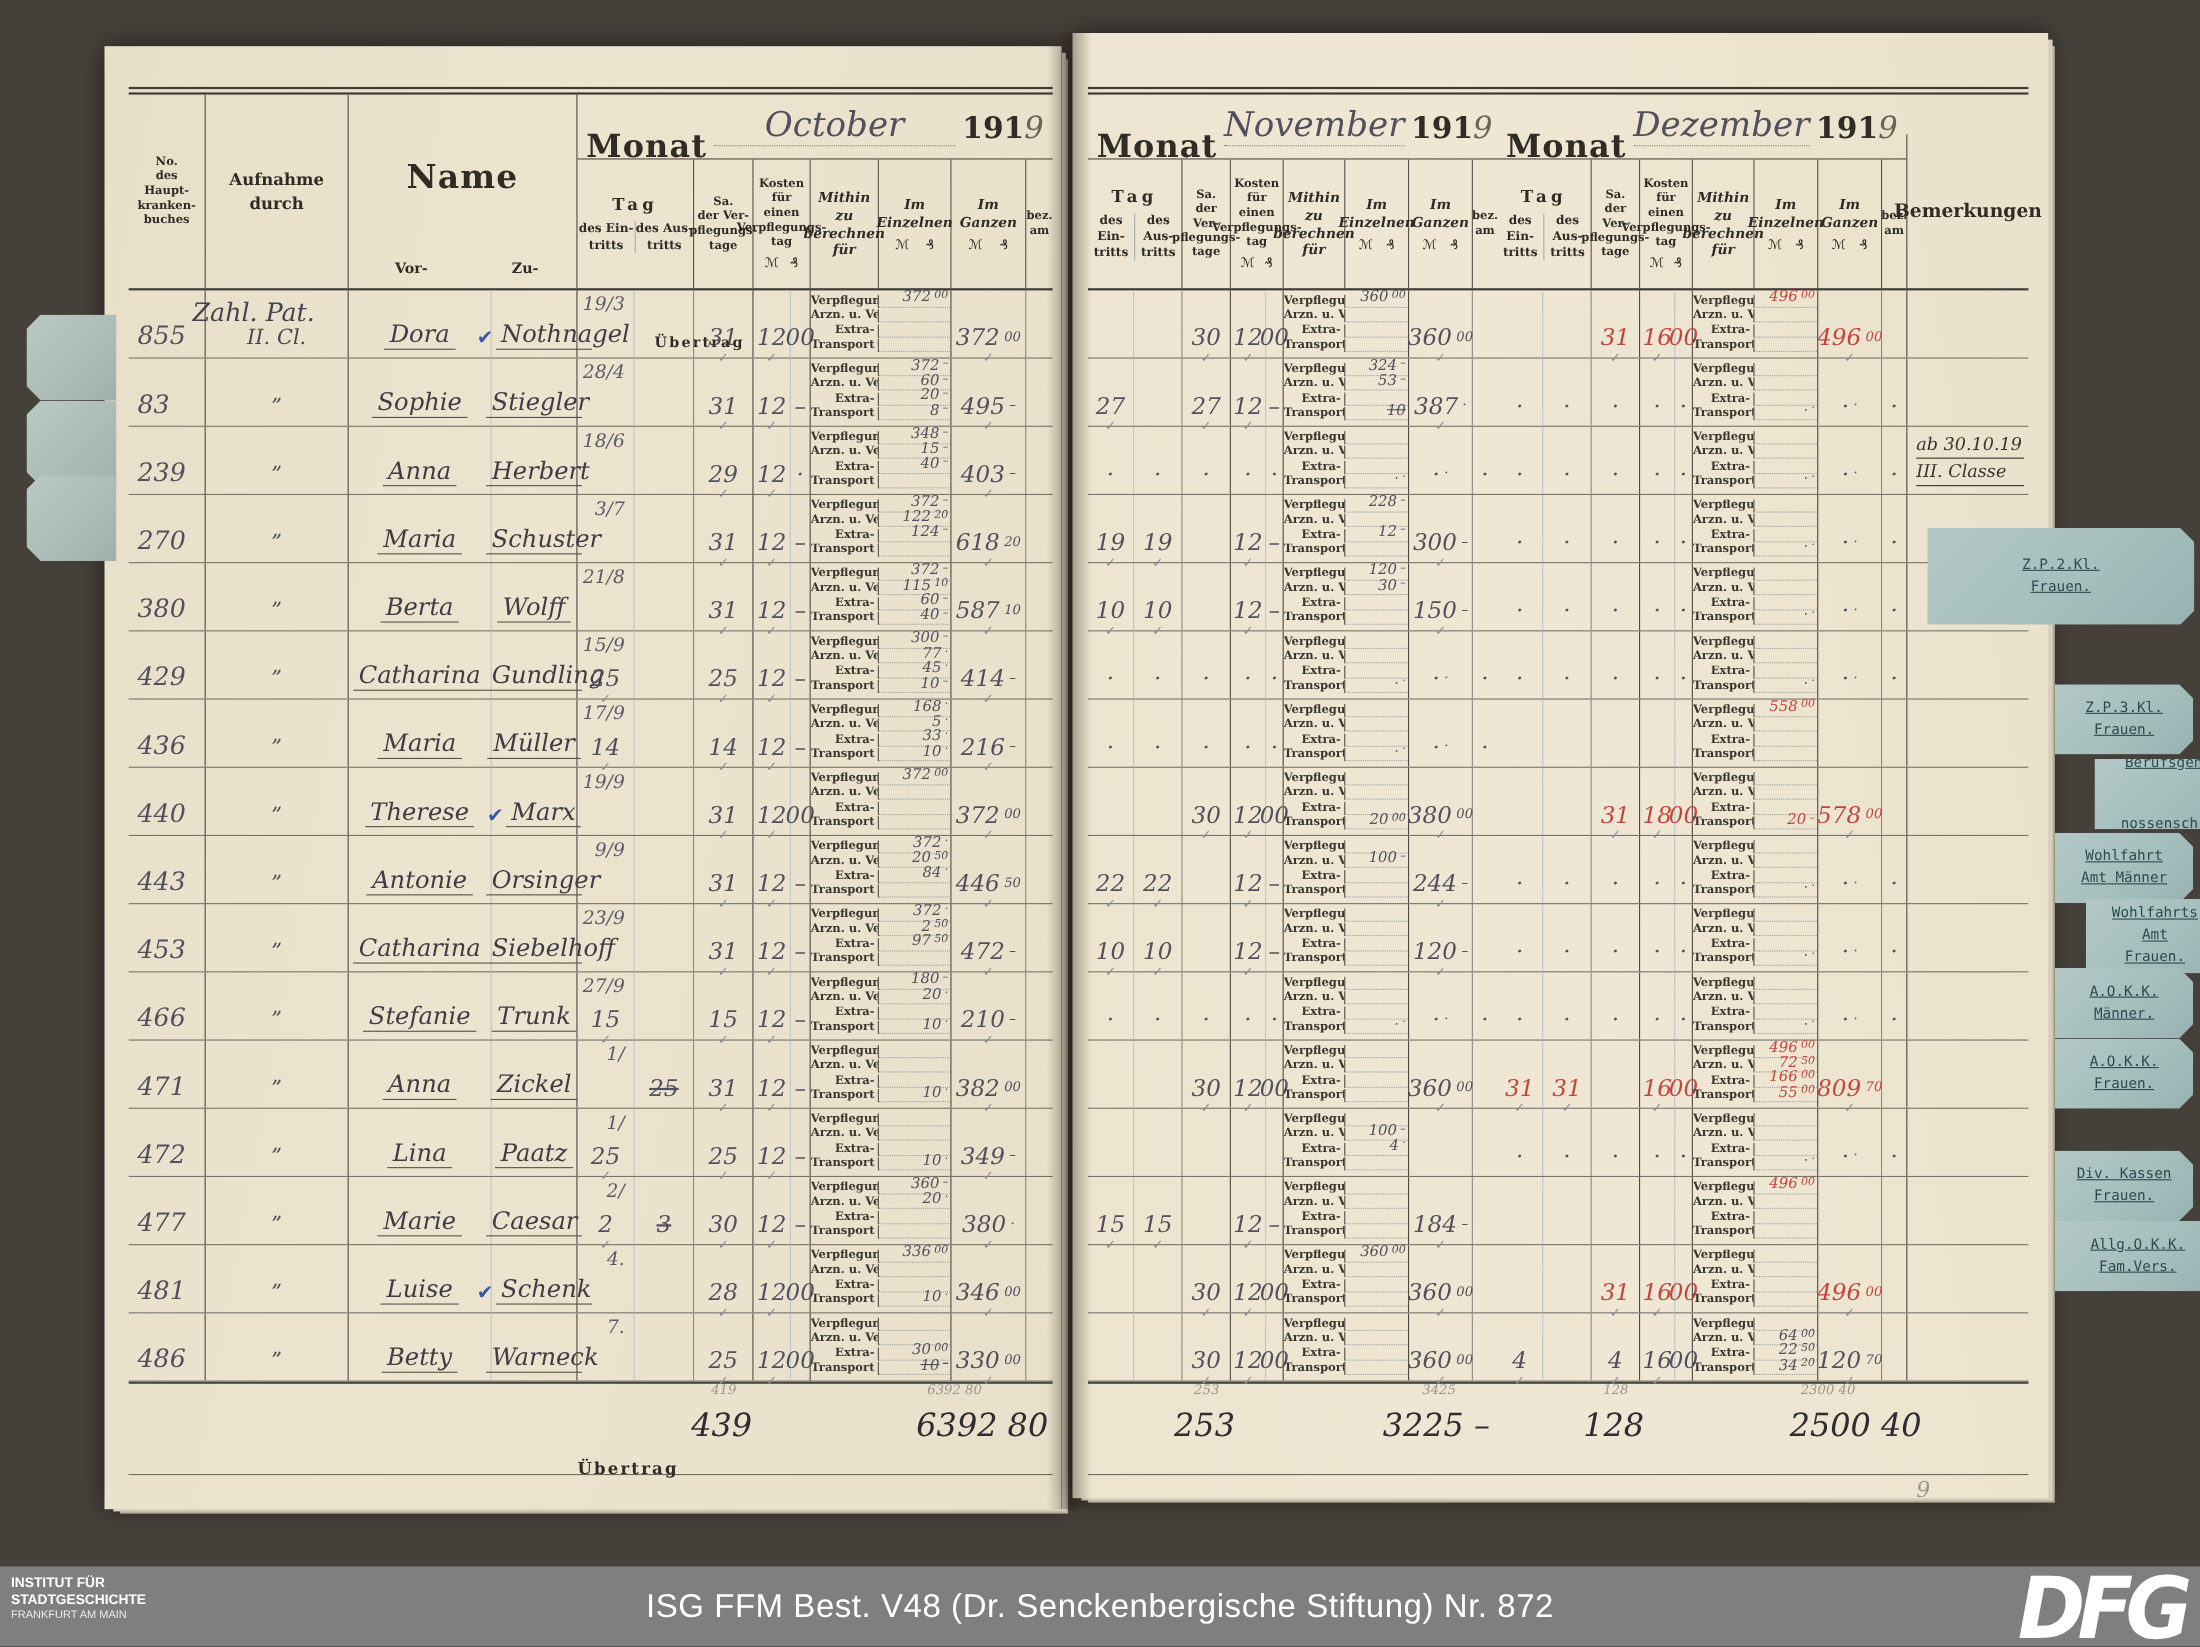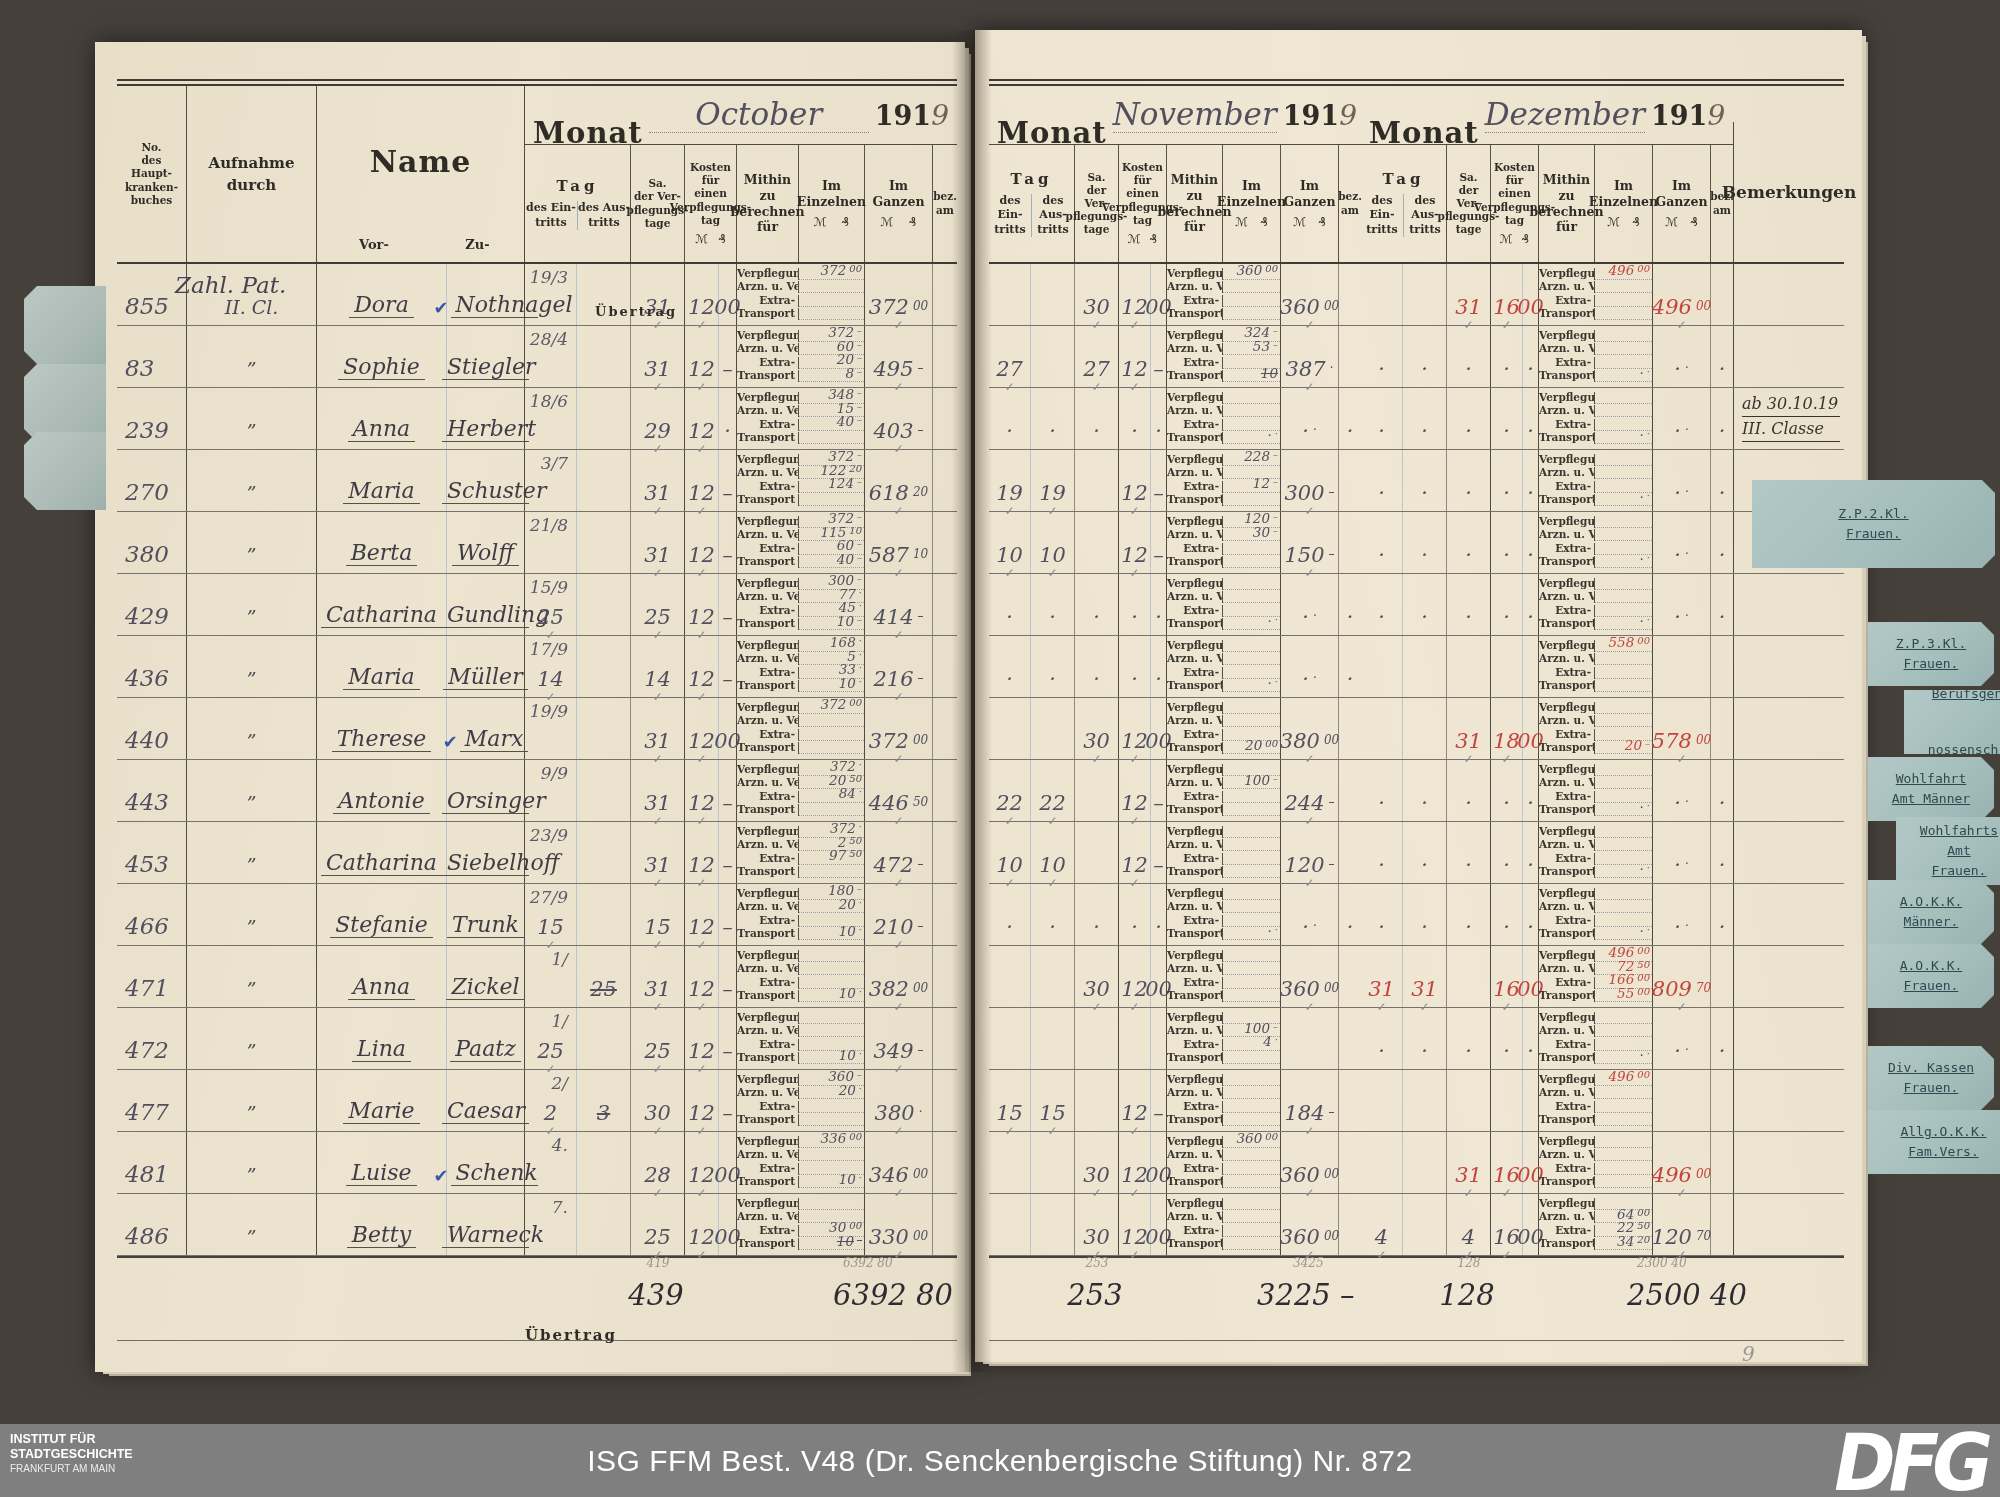--- a/index.html
+++ b/index.html
@@ -17,21 +17,21 @@
   .formtable{position:absolute;border-top:2px solid #3f3c36;}
   .formtable::before{content:"";position:absolute;left:0;right:0;top:-7px;border-top:2.5px solid #3f3c36;}
   #ft-left{left:22px;top:42px;width:840px;height:1264px;}
   #ft-right{left:14px;top:54px;width:855px;height:1254px;}
   
   .hrow{display:flex;height:178px;border-bottom:2px solid #3f3c36;box-sizing:border-box;}
   .hcell{box-sizing:border-box;border-right:1.5px solid #4e4a44;display:flex;flex-direction:column;
          justify-content:center;align-items:center;color:#2f2c26;}
   .w-no{width:70px;} .w-auf{width:130px;} .w-name{width:208px;position:relative;}
   .h10{font-size:10.5px;font-weight:bold;line-height:1.25;text-align:center;}
-  .h12{font-size:12.5px;font-weight:bold;line-height:1.25;text-align:center;}
+  .h12{font-size:12.5px;font-weight:bold;line-height:1.25;text-align:center;font-style:italic;}
   .h15{font-size:15px;font-weight:bold;line-height:1.5;text-align:center;}
   .bl{font-weight:bold;letter-spacing:1px;}
   .h-name{font-size:30px;margin-top:-26px;}
   .vorzu{position:absolute;bottom:10px;left:0;right:0;display:flex;font-size:13px;font-weight:bold;}
   .vorzu span:first-child{width:55%;text-align:center;}
   .vorzu span:last-child{width:45%;text-align:center;}
   .mh{display:flex;flex-direction:column;box-sizing:border-box;}
   .mh.lp{width:432px;} .mh.rp{width:372px;}
   .mh-title{height:58px;display:flex;align-items:center;box-sizing:border-box;padding:0 8px;color:#2f2c26;}
   .mh-monat{font-size:29px;font-weight:bold;letter-spacing:1px;}

